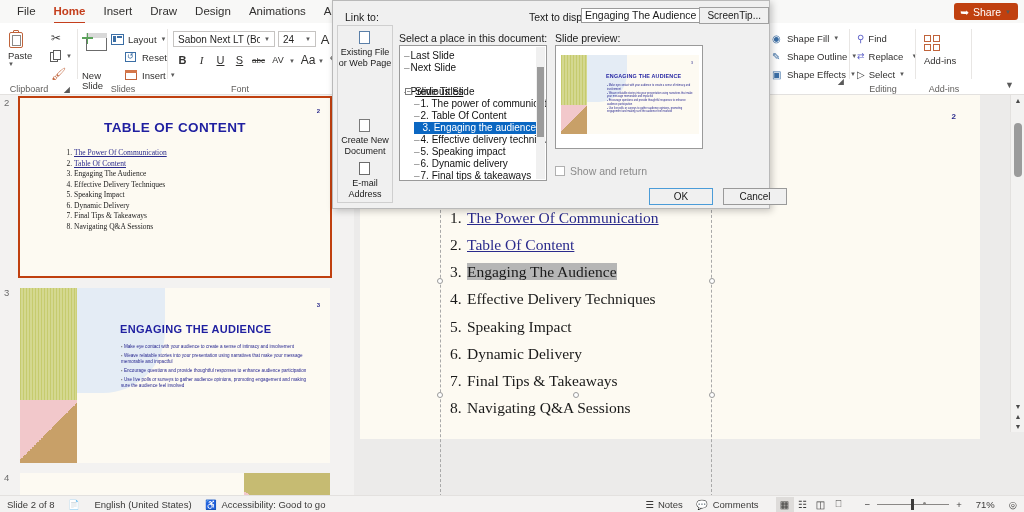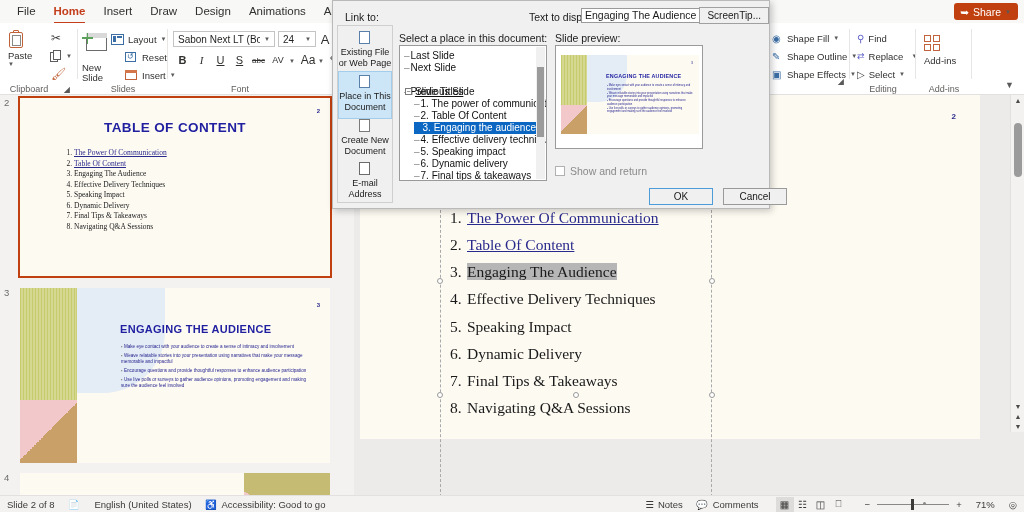--- a/index.html
+++ b/index.html
@@ -317,21 +317,21 @@
     <div class="glabel" style="left:-10px; width:78px;">Clipboard</div>
     <div class="dlg-launcher" style="right:8px; bottom:1px;">◢</div>
     <div class="gdiv"></div>
   </div>
 
   <div class="rgroup" style="left:78px; width:90px;">
     <div class="bigbtn" style="left:4px; top:8px; width:36px;">
       <span class="ic ic-newslide">
         <span class="sl"></span><span class="hd"></span><span class="plus-h"></span><span class="plus-v"></span>
       </span>
-      <div style="margin-top:8px;">New Slide</div>
+      <div style="margin-top:16px;">New Slide</div>
     </div>
     <div class="smallbtn" style="left:30px; top:8px;">
       <span class="ic ic-layout">
         <i style="left:1px;top:1px;width:3px;height:6px;"></i>
           <i style="left:5px;top:1px;width:5px;height:2px;"></i>
       </span>
       <span>Layout</span>
       <span class="chev">▼</span>
     </div>
     <div class="smallbtn" style="left:44px; top:26px;">
@@ -566,26 +566,20 @@
 
   <div id="dlg-linkto">Link to:</div>
 
   <div id="dlg-leftnav">
     <div class="navitem" style="top:2px;">
       <span class="navicon">
           <span class="doc-sheet" style="border-color:#5a7fa8;"></span>
         </span>
       <span>Existing File or Web Page</span>
     </div>
-    <div class="navitem sel" style="top:45px;">
-      <span class="navicon">
-          <span class="doc-sheet" style="border-color:#5a7fa8;"></span>
-        </span>
-      <span>Place in This Document</span>
-    </div>
     <div class="navitem" style="top:90px;">
       <span class="navicon">
           <span class="doc-sheet"></span>
         </span>
       <span>Create New Document</span>
     </div>
     <div class="navitem" style="top:133px;">
       <span class="navicon">
           <span class="doc-sheet" style="border-color:#6b6b6b;"></span>
         </span>

